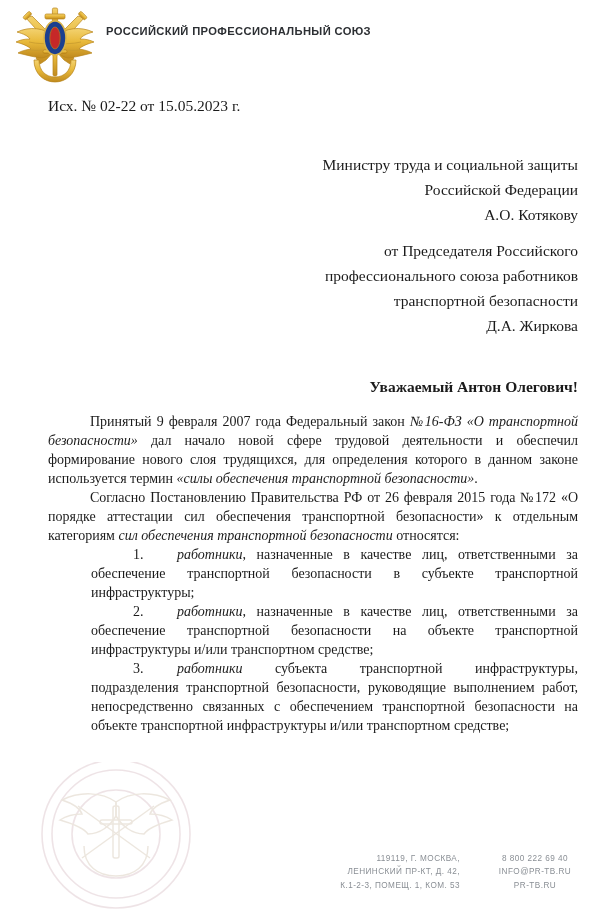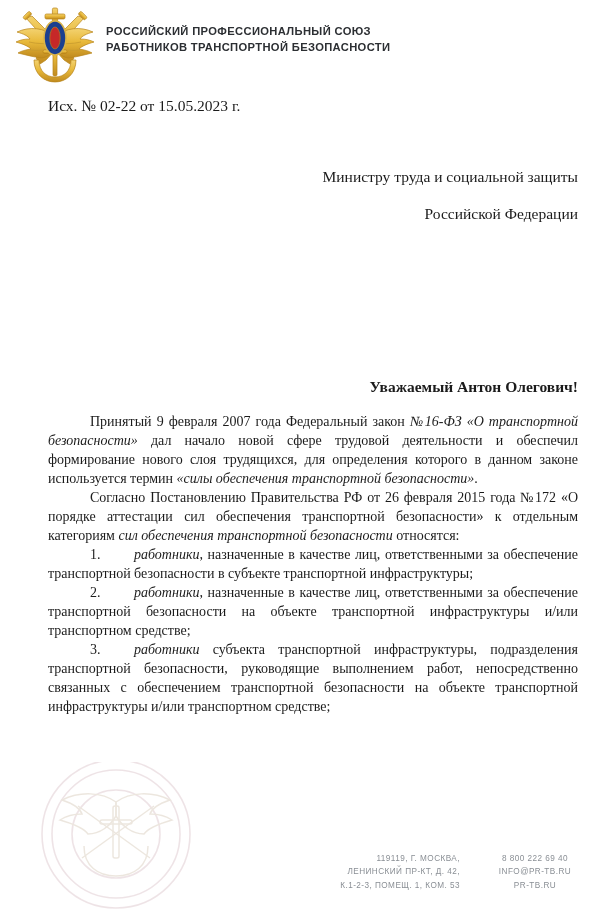--- a/index.html
+++ b/index.html
@@ -62,21 +62,21 @@
   .addressee-block {
     position: absolute;
     right: 38px;
     width: 300px;
     text-align: right;
     font-size: 15.5px;
     line-height: 25px;
   }
   #addressee-to   { top: 152px; }
   #addressee-from { top: 238px; }
-  .addressee-block .ln { display: block; white-space: nowrap; margin-top: 12px; }
+  .addressee-block .ln { display: block; white-space: nowrap; }
 
   
   .salutation {
     position: absolute;
     left: 48px; top: 378px;
     width: 530px;
     text-align: right;
     font-size: 15.5px;
     font-weight: bold;
   }
@@ -91,20 +91,21 @@
     text-align: justify;
     text-justify: inter-word;
   }
   .body-text p {
     margin: 0;
     text-indent: 42px;
   }
   .body-text p.listitem {
     text-indent: 0;
     padding-left: 0;
+    margin-left: 43px;
   }
   .body-text .num {
     display: inline-block;
     width: 86px;
     text-indent: 42px;
     text-align: left;
   }
   .it { font-style: italic; }
 
   
@@ -197,31 +198,37 @@
           </g>
 
           <ellipse cx="43" cy="32" rx="11" ry="17" fill="#1b3f8f" stroke="#d9b34a" stroke-width="1.6"></ellipse>
           <ellipse cx="43" cy="32" rx="5.2" ry="11" fill="#c62828"></ellipse>
         </g>
       </svg>
     </div>
 
     <div class="org-title">
       <span class="line1">РОССИЙСКИЙ ПРОФЕССИОНАЛЬНЫЙ СОЮЗ</span>
-      <span class="line2">РАБОТНИКОВ ТРАНСПОРТНОЙ БЕЗОПАСНОСТИ</span>
     </div>
   </div>
 
   <div class="outgoing-ref">Исх. № 02-22 от 15.05.2023 г.</div>
 
   <div class="addressee-block" id="addressee-to">
     <span class="ln">Министру труда и социальной защиты</span>
     <span class="ln">Российской Федерации</span>
-  </div>
-
+    <span class="ln">А.О. Котякову</span>
+  </div>
+
+  <div class="addressee-block" id="addressee-from">
+    <span class="ln">от Председателя Российского</span>
+    <span class="ln">профессионального союза работников</span>
+    <span class="ln">транспортной безопасности</span>
+    <span class="ln">Д.А. Жиркова</span>
+  </div>
 
   <div class="salutation">Уважаемый Антон Олегович!</div>
 
   <div class="body-text">
 
     <p><span>Принятый 9 февраля 2007 года Федеральный закон </span><span class="it">№16-ФЗ «О транспортной безопасности»</span><span> дал начало новой сфере трудовой деятельности и обеспечил формирование нового слоя трудящихся, для определения которого в данном законе используется термин </span><span class="it">«силы обеспечения транспортной безопасности»</span><span>.</span></p>
 
     <p><span>Согласно Постановлению Правительства РФ от 26 февраля 2015 года №172 «О порядке аттестации сил обеспечения транспортной безопасности» к отдельным категориям </span><span class="it">сил обеспечения транспортной безопасности</span><span> относятся:</span></p>
 
     <p class="listitem"><span class="num">1.</span><span class="it">работники</span><span>, назначенные в качестве лиц, ответственными за обеспечение транспортной безопасности в субъекте транспортной инфраструктуры;</span></p>

